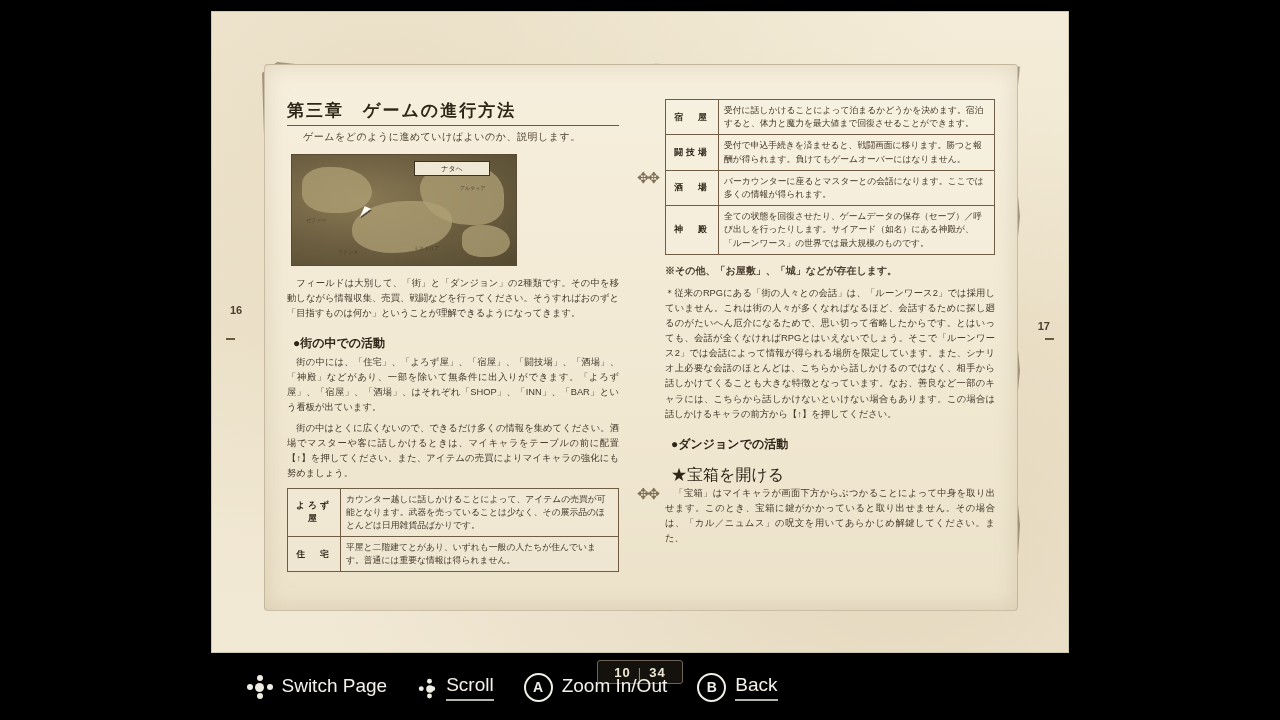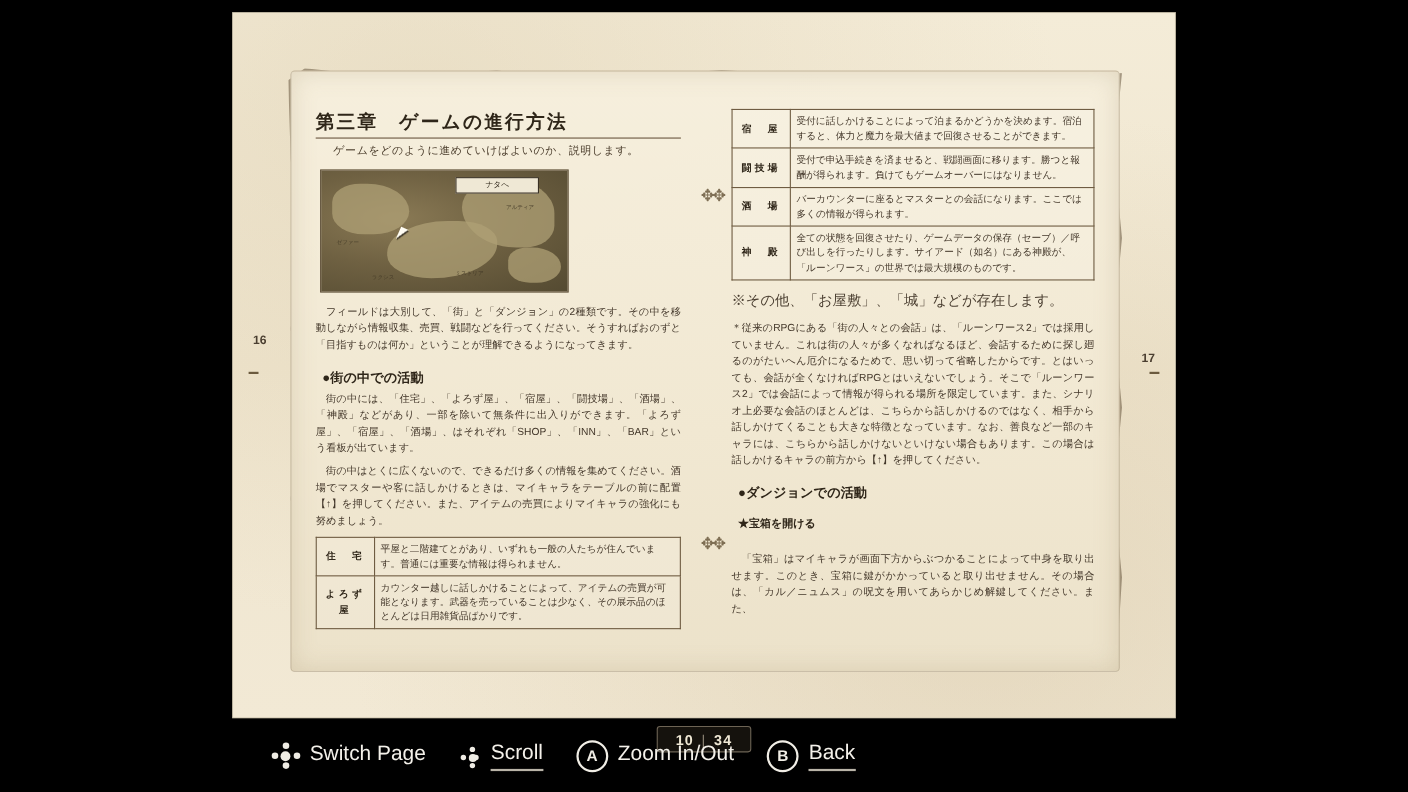--- a/index.html
+++ b/index.html
@@ -140,38 +140,39 @@
     color: #2f2619;
     margin: 12px 0 4px 0;
   }
   .h-circle {
     font-size: 12px;
     font-weight: bold;
     color: #2f2619;
     margin: 14px 0 3px 6px;
   }
   .h-star {
-    font-size: 10px;
-    font-weight: bold;
-    color: #2f2619;
-    margin: 12px 0 18px 6px;
+    font-size: 16px;
+    font-weight: normal;
+    color: #2f2619;
+    margin: 12px 0 0 6px;
   }
   .body-text {
     font-size: 9.3px;
     line-height: 1.62;
     color: #43372a;
     margin: 0 0 6px 0;
     text-align: justify;
   }
   .indent { text-indent: 1em; }
   .note {
-    font-size: 13px;
+    font-size: 10px;
     line-height: 1.55;
     color: #4a3e30;
     margin: 4px 0 8px 0;
+    font-weight: bold;
   }
 
   
   table.manual {
     border-collapse: collapse;
     width: 100%;
     margin: 6px 0 8px 0;
     background: rgba(255,255,255,0.12);
   }
   table.manual td {
@@ -325,26 +326,26 @@
 
         <p class="body-text indent">フィールドは大別して、「街」と「ダンジョン」の2種類です。その中を移動しながら情報収集、売買、戦闘などを行ってください。そうすればおのずと「目指すものは何か」ということが理解できるようになってきます。</p>
 
         <h3 class="h-circle">●街の中での活動</h3>
         <p class="body-text indent">街の中には、「住宅」、「よろず屋」、「宿屋」、「闘技場」、「酒場」、「神殿」などがあり、一部を除いて無条件に出入りができます。「よろず屋」、「宿屋」、「酒場」、はそれぞれ「SHOP」、「INN」、「BAR」という看板が出ています。</p>
         <p class="body-text indent">街の中はとくに広くないので、できるだけ多くの情報を集めてください。酒場でマスターや客に話しかけるときは、マイキャラをテーブルの前に配置【↑】を押してください。また、アイテムの売買によりマイキャラの強化にも努めましょう。</p>
 
         <table class="manual">
           <tbody>
               <tr>
+            <td class="key">よろず屋</td>
+            <td>カウンター越しに話しかけることによって、アイテムの売買が可能となります。武器を売っていることは少なく、その展示品のほとんどは日用雑貨品ばかりです。</td>
+          </tr>
+          <tr>
             <td class="key">住　宅</td>
             <td>平屋と二階建てとがあり、いずれも一般の人たちが住んでいます。普通には重要な情報は得られません。</td>
-          </tr>
-          <tr>
-            <td class="key">よろず屋</td>
-            <td>カウンター越しに話しかけることによって、アイテムの売買が可能となります。武器を売っていることは少なく、その展示品のほとんどは日用雑貨品ばかりです。</td>
           </tr>
         </tbody>
           </table>
       </div>
 
       <div class="col" id="col-right">
         <table class="manual" style="margin-top:0;">
           <tbody>
               <tr>
             <td class="key">宿　屋</td>

